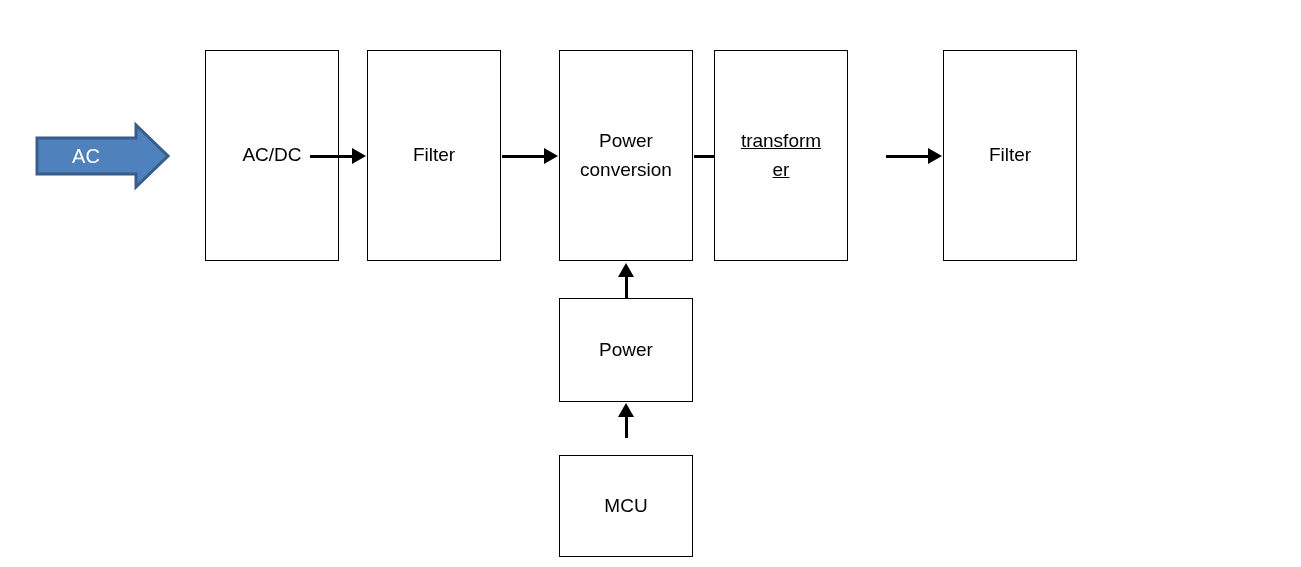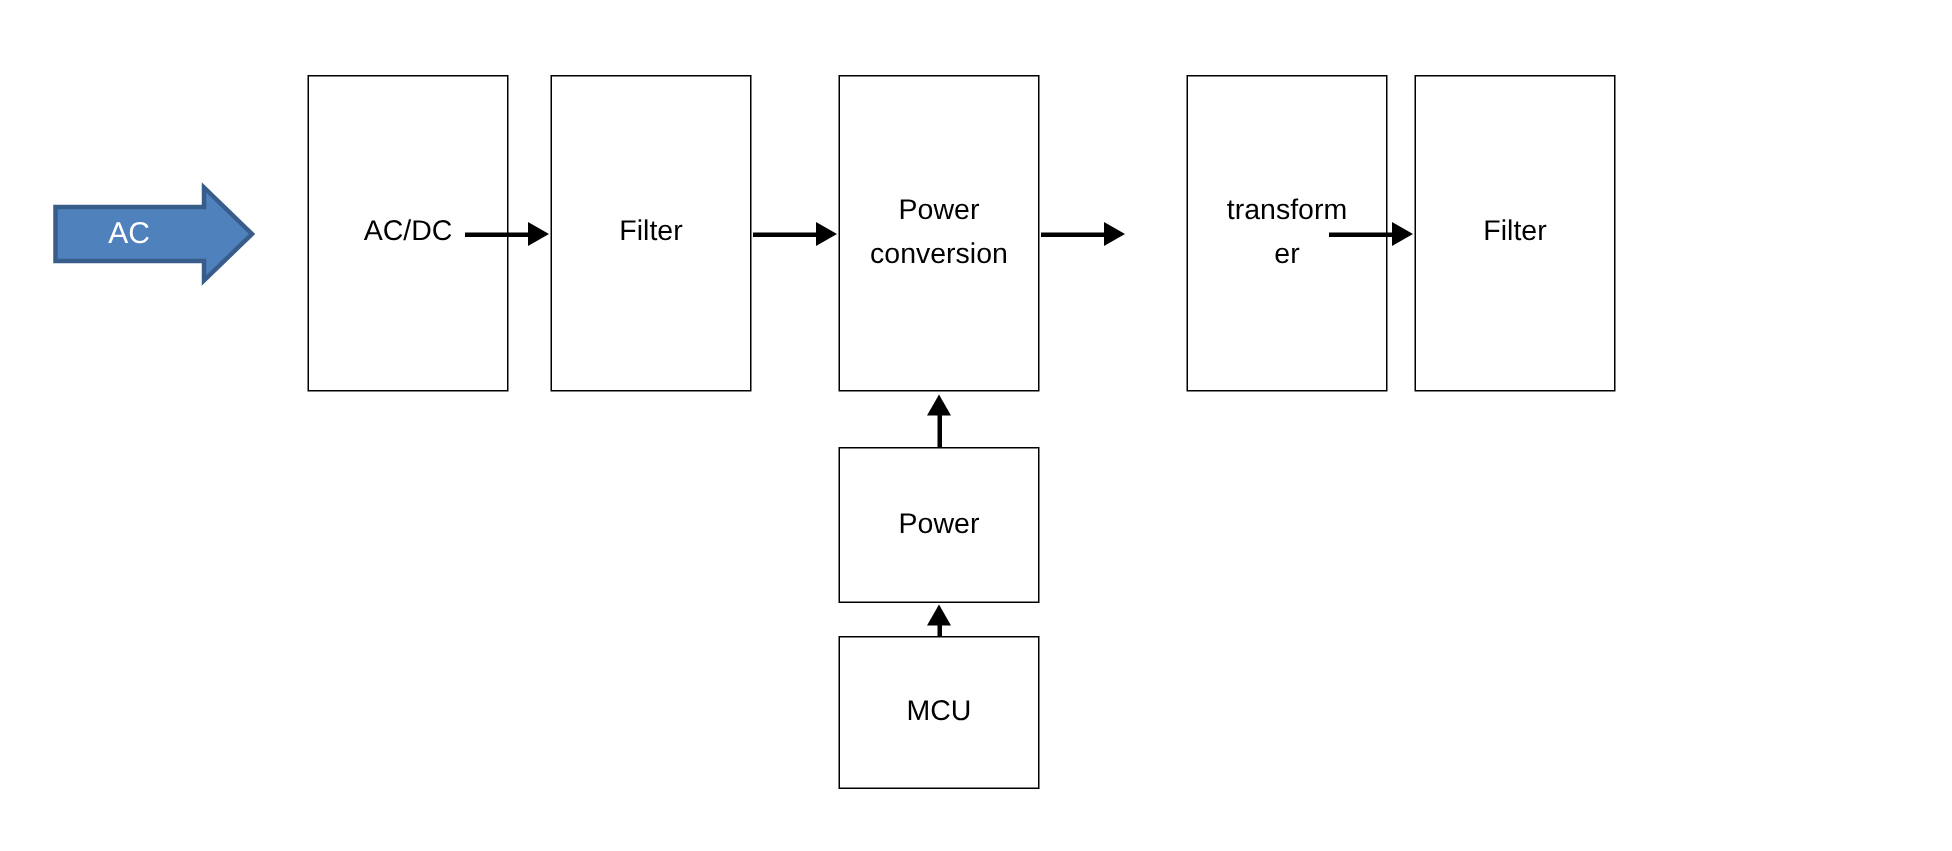--- a/index.html
+++ b/index.html
@@ -35,24 +35,24 @@
     color: var(--node-text);
     font-size: 19px;
     line-height: 1.5;
     text-align: center;
     white-space: pre-line;
   }
   .row-node { top: 50px; width: 134px; height: 211px; }
   .n-acdc   { left: 175px; margin-left: 30px; }
   .n-filt1  { left: 367px; }
   .n-power  { left: 559px; }
-  .n-trans  { left: 791px; }
+  .n-trans  { left: 714px; text-decoration: underline; }
   .n-filt2  { left: 943px; }
   .n-driver { left: 559px; top: 298px; width: 134px; height: 104px; }
-  .n-mcu    { left: 559px; top: 424px; width: 134px; height: 102px; }
+  .n-mcu    { left: 559px; top: 455px; width: 134px; height: 102px; }
   
   .arrow-h { position: absolute; height: 16px; top: 148px; }
   .arrow-h::before {
     content: ""; position: absolute; left: 0; right: 12px; top: 50%;
     height: 3px; margin-top: -1.5px; background: var(--connector);
   }
   .arrow-h::after {
     content: ""; position: absolute; right: 0; top: 50%; margin-top: -8px;
     border-left: 14px solid var(--connector);
     border-top: 8px solid transparent; border-bottom: 8px solid transparent;

